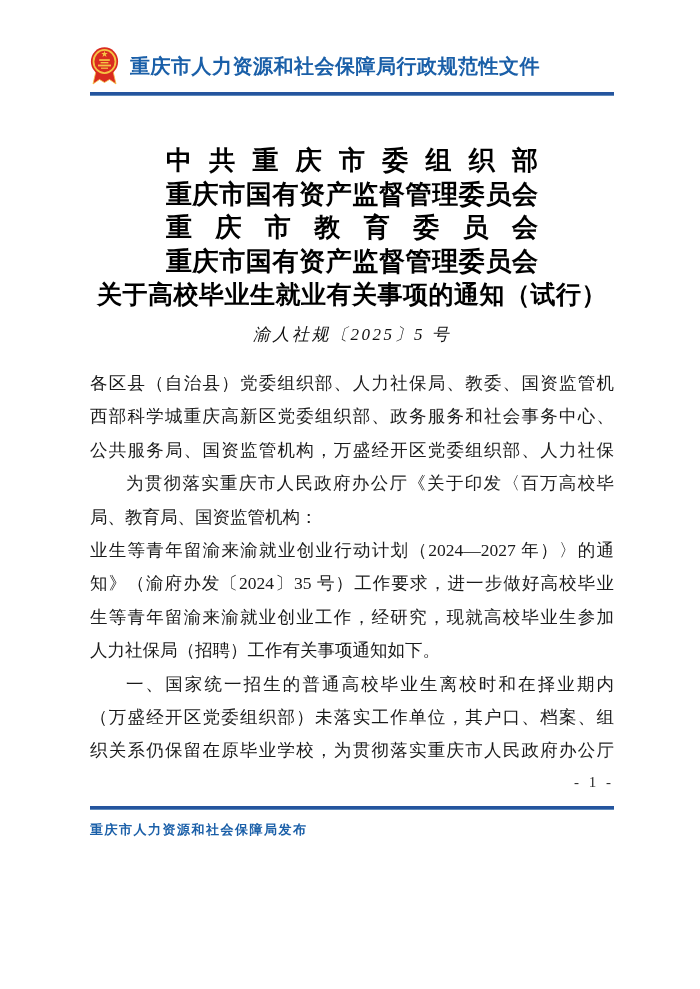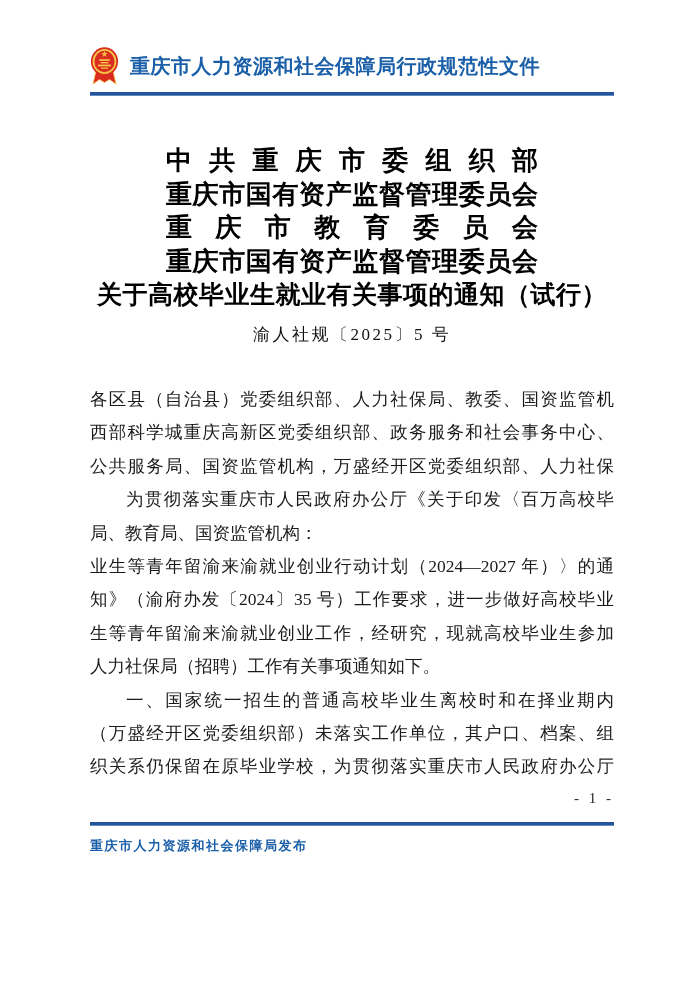--- a/index.html
+++ b/index.html
@@ -68,24 +68,25 @@
     letter-spacing: 0.5px;
     white-space: nowrap;
   }
   .doc-number {
     margin-top: 11px;
     text-align: center;
     font-size: 17px;
     letter-spacing: 2.5px;
     line-height: 24px;
     color: #111;
+    font-style: italic;
   }
   
   .body-block {
-    margin-top: 36px;
+    margin-top: 20px;
     font-size: 17.5px;
     line-height: 33.4px;
     color: #1a1a1a;
   }
   .bline {
     text-align: justify;
     text-align-last: justify;
   }
   .bline.para-end {
     text-align-last: left;

